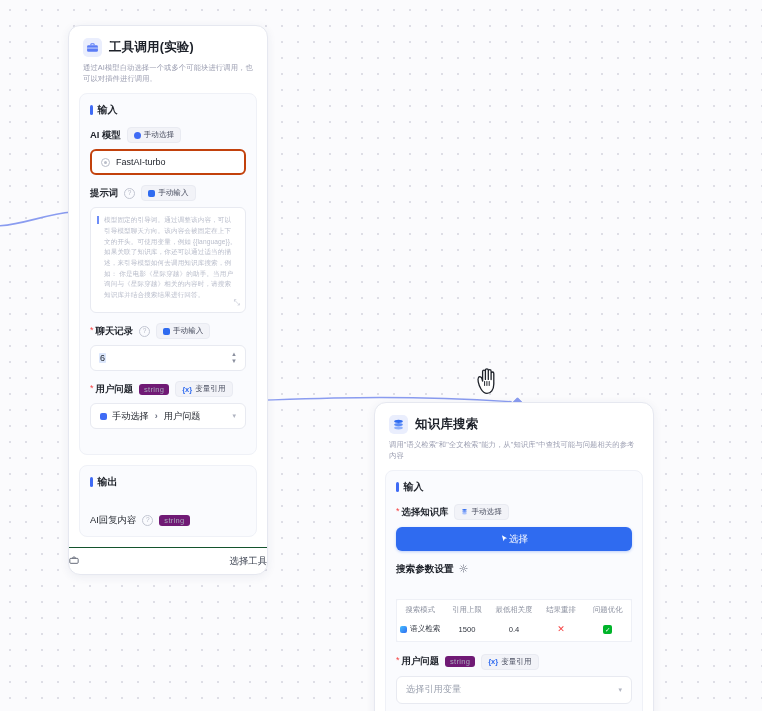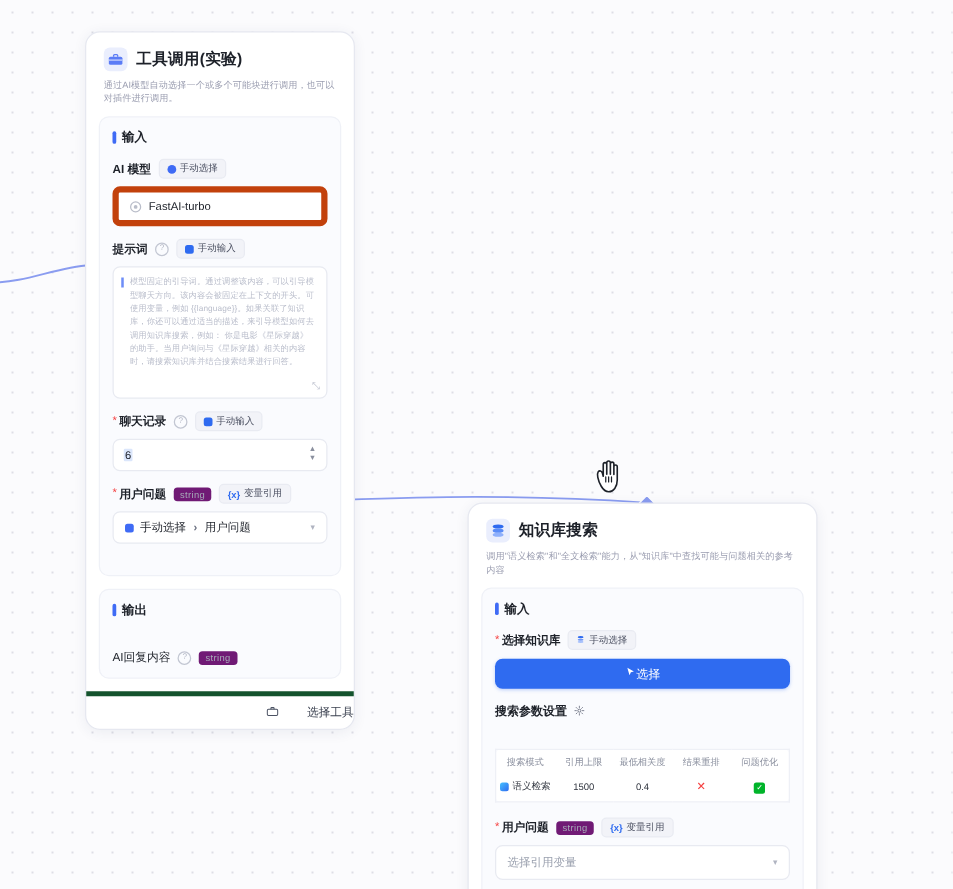--- a/index.html
+++ b/index.html
@@ -63,21 +63,21 @@
   .chip{
     display:inline-flex;align-items:center;gap:3px;
     font-size:7.6px;color:#4a4f60;background:#f2f3f8;
     border:1px solid #e9ebf2;border-radius:4px;padding:2px 6px;
   }
   .chip .sq{width:7px;height:7px;border-radius:2px;background:#3f6bf5;display:inline-block;}
   .chip .sq.blue2{background:#2f6bf0;}
   .chip .sq.dot{border-radius:50%;}
 
   .input-box{
-    margin-top:6px;background:#fff;border:5px solid #c2410c;border-radius:6px;
+    margin-top:6px;background:#fff;border:2px solid #c2410c;border-radius:6px;
     height:22px;display:flex;align-items:center;padding:0 9px;gap:6px;
     font-size:9px;color:#1d2129;
   }
   .mono-ring{
     width:9px;height:9px;border-radius:50%;border:1.6px solid #b9bdc9;
     box-sizing:border-box;position:relative;flex:0 0 auto;
   }
   .mono-ring:after{content:"";position:absolute;left:2px;top:2px;width:3px;height:3px;border-radius:50%;background:#b9bdc9;}
 
   .textarea{
@@ -102,22 +102,22 @@
   }
   .select-left{display:flex;align-items:center;gap:5px;}
   .sel-sq{width:7px;height:7px;border-radius:2px;background:#3f6bf5;display:inline-block;}
   .sep-arrow{color:#6b7080;font-size:9px;font-weight:bold;margin:0 1px;}
   .caret{color:#b0b4c1;font-size:7px;}
 
   .out-row{display:flex;align-items:center;gap:6px;margin-top:25px;}
   .out-name{font-size:9.4px;color:#1d2129;}
 
   .node-foot{
-    border-top:4px solid #14532d;height:26px;
-    display:flex;align-items:center;justify-content:flex-end;gap:23px;
+    border-top:1px solid #14532d;height:26px;
+    display:flex;align-items:center;justify-content:space-between;gap:23px;
     font-size:9.4px;color:#3c4251;
   }
 
   
   .btn-primary{
     margin-top:7px;height:24px;background:#2f6bf0;border-radius:6px;
     display:flex;align-items:center;justify-content:center;gap:0;
     color:#fff;font-size:9.6px;box-shadow:0 1px 3px rgba(47,107,240,.3);
   }
   .params-title{display:flex;align-items:center;gap:5px;margin-top:12px;font-size:9.6px;font-weight:bold;color:#1d2129;}
@@ -155,21 +155,21 @@
 
     <path d="M -5 226 C 20 226, 45 214, 72 212" fill="none" stroke="#8a9cf0" stroke-width="1.6"></path>
     <polygon points="72,208 80,212.2 72,216.4" fill="#8a9cf0"></polygon>
 
     <path d="M 178 402 C 280 402, 360 392, 516 402" fill="none" stroke="#8a9cf0" stroke-width="1.4"></path>
   </svg>
 
   <div class="anchor" style="left:173.5px;top:397.5px;"></div>
   <div class="anchor" style="left:511.5px;top:397.5px;"></div>
 
-  <div class="node" style="left:68px;top:25px;width:216px;">
+  <div class="node" style="left:68px;top:25px;width:200px;">
     <div class="node-head">
       <div class="node-title-row">
         <span class="node-icon" style="background:#eaeefd;">
           <svg width="13" height="13" viewBox="0 0 24 24" aria-hidden="true">
             <rect x="2" y="8" width="20" height="12" rx="2.4" fill="#5b7cf6"></rect>
             <path d="M9 8V6.4A1.4 1.4 0 0 1 10.4 5h3.2A1.4 1.4 0 0 1 15 6.4V8" fill="none" stroke="#5b7cf6" stroke-width="2"></path>
             <rect x="2" y="12" width="20" height="2.2" fill="#b9c7fb"></rect>
           </svg>
         </span>
         <span class="node-title">工具调用(实验)</span>

